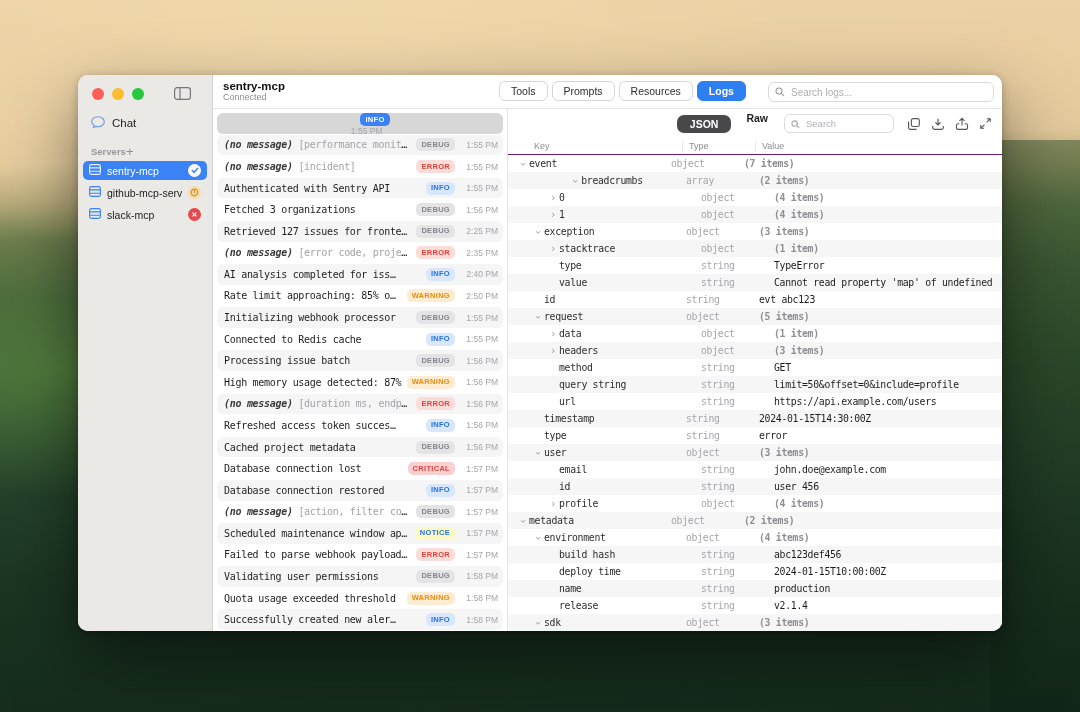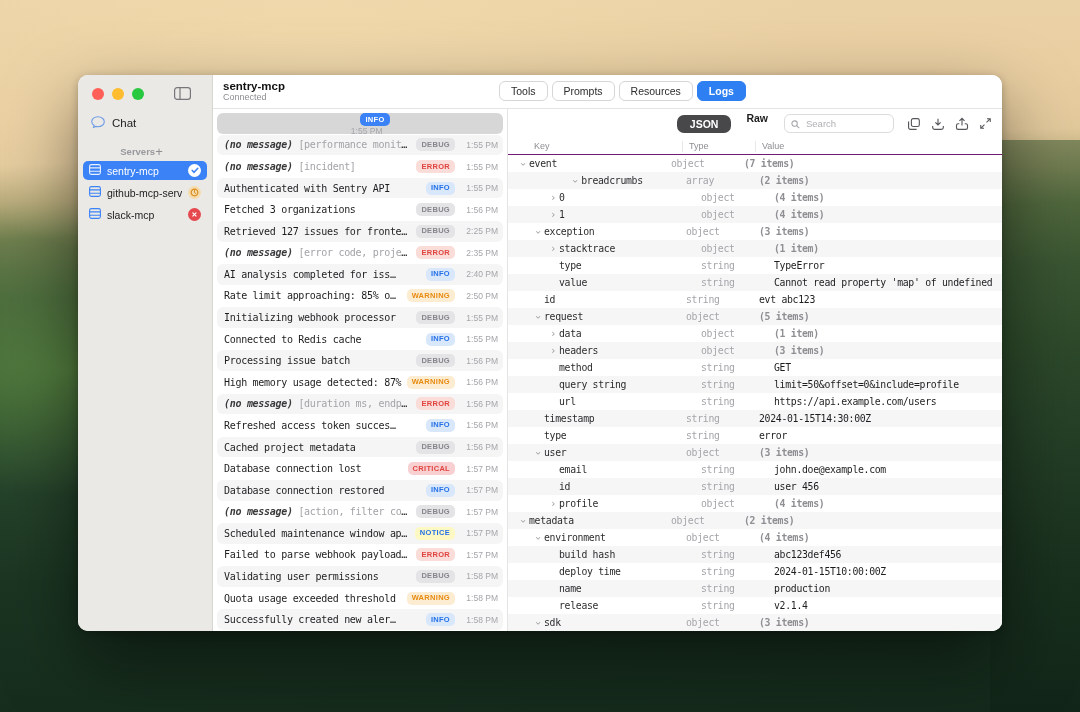--- a/index.html
+++ b/index.html
@@ -18,21 +18,21 @@
     border-radius:10px;box-shadow:0 30px 70px rgba(0,0,0,.5), 0 2px 8px rgba(0,0,0,.25);
     display:flex;overflow:hidden;background:#fff;
   }
   
   .sidebar{width:134px;background:#eae9e6;border-right:1px solid #d7d5d2;flex:none;display:flex;flex-direction:column;}
   .traffic-row{display:flex;align-items:center;padding:12px 10px 8px 14px;}
   .dot{width:12px;height:12px;border-radius:50%;margin-right:8px;}
   .dot.red{background:#ff5f57;} .dot.yellow{background:#febc2e;} .dot.green{background:#28c840;}
   .sb-toggle{margin-left:22px;display:flex;}
   .chat-item{display:flex;align-items:center;gap:7px;padding:8px 12px 6px 13px;font-size:11.5px;color:#1d1d1f;}
-  .servers-head{display:flex;align-items:center;justify-content:center;padding:10px 20px 4px 13px;
+  .servers-head{display:flex;align-items:center;justify-content:flex-start;padding:10px 20px 4px 13px;
     font-size:9.5px;color:#98989d;font-weight:600;}
   .plus{color:#8e8e93;font-size:13px;line-height:10px;font-weight:400;}
   .server-row{display:flex;align-items:center;gap:6px;margin:0 5px 3px 5px;padding:3px 6px;border-radius:5px;
     font-size:10.5px;color:#1d1d1f;}
   .server-row.selected{background:#3b82f7;color:#fff;}
   .server-row .sname{flex:1;white-space:nowrap;overflow:hidden;}
   .st-badge{width:13px;height:13px;border-radius:50%;flex:none;display:flex;align-items:center;justify-content:center;}
   .st-connected{background:#ffffff;}
   .st-pending{background:#f6dcab;}
   .st-error{background:#e5484d;color:#fff;font-size:7px;font-weight:700;line-height:13px;text-align:center;}
@@ -171,20 +171,29 @@
       <div class="title-block">
         <div class="win-title">sentry-mcp</div>
         <div class="win-sub">Connected</div>
       </div>
       <div class="tabs" id="tab-bar">
           <span class="tab">Tools</span>
           <span class="tab">Prompts</span>
           <span class="tab">Resources</span>
           <span class="tab active">Logs</span>
         </div>
+      <div class="search-box">
+        <span>
+          <svg width="10" height="10" viewBox="0 0 11 11">
+              <circle cx="4.4" cy="4.4" r="3.3" fill="none" stroke="#98989d" stroke-width="1.2"></circle>
+              <line x1="6.9" y1="6.9" x2="10" y2="10" stroke="#98989d" stroke-width="1.2"></line>
+            </svg>
+        </span>
+        <input placeholder="Search logs..." style="">
+      </div>
     </div>
 
     <div class="content">
 
       <div class="loglist" id="log-list">
           <div class="log-row selected">
             <div class="log-msg"><span class="nomsg">(no message)</span><span class="fields"> [event, metadata]</span></div>
             <span class="badge b-info b-selected">INFO</span>
             <span class="log-time">1:55 PM</span>
           </div>

